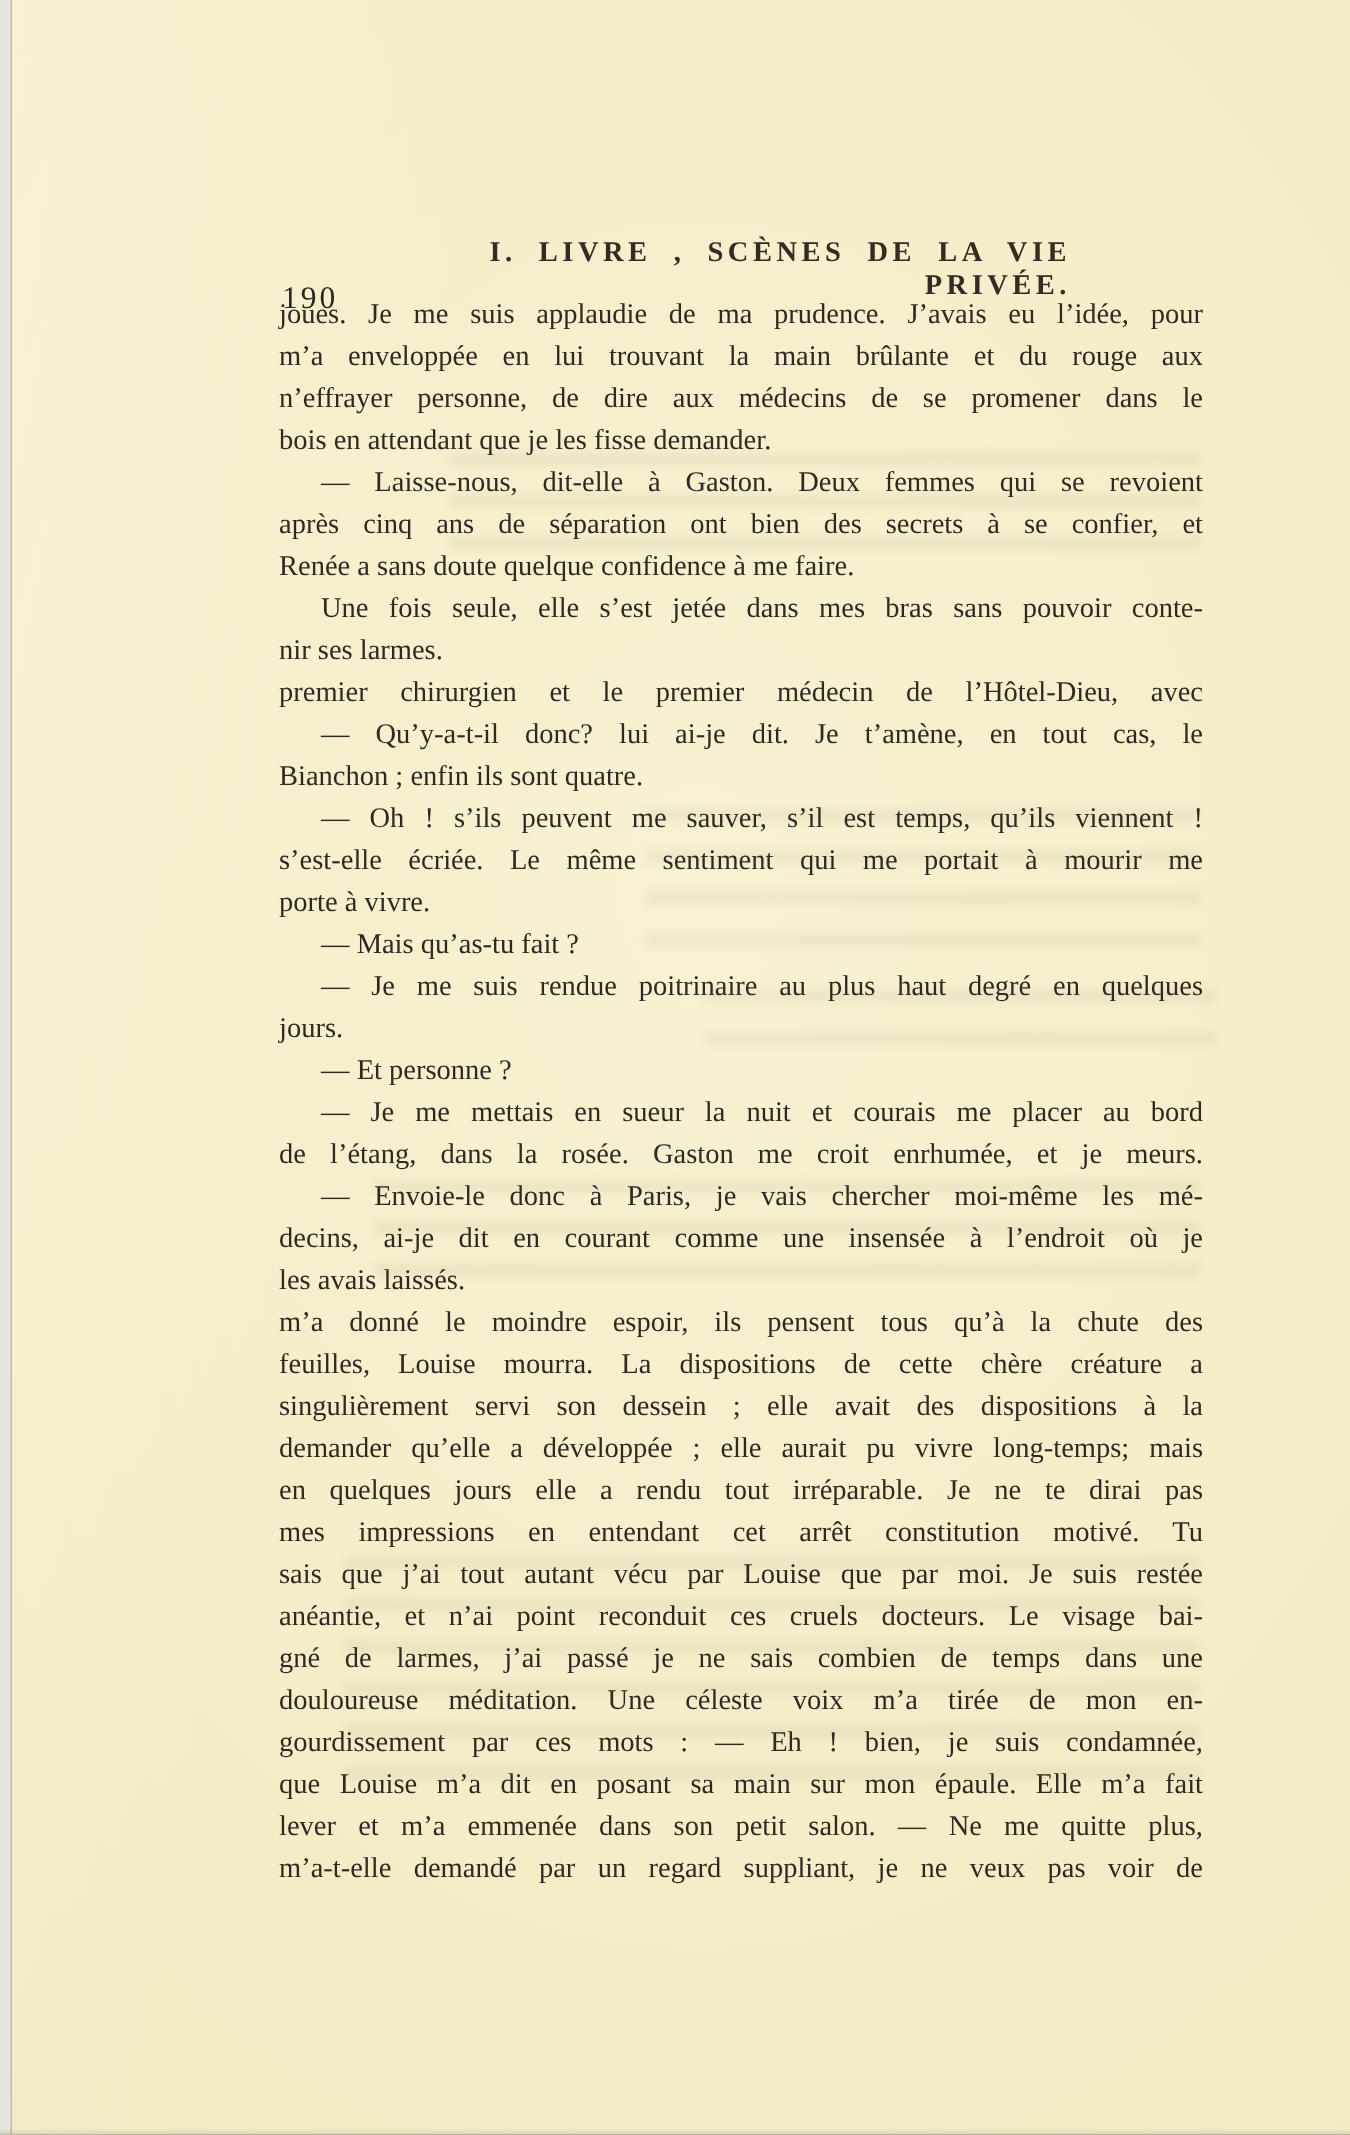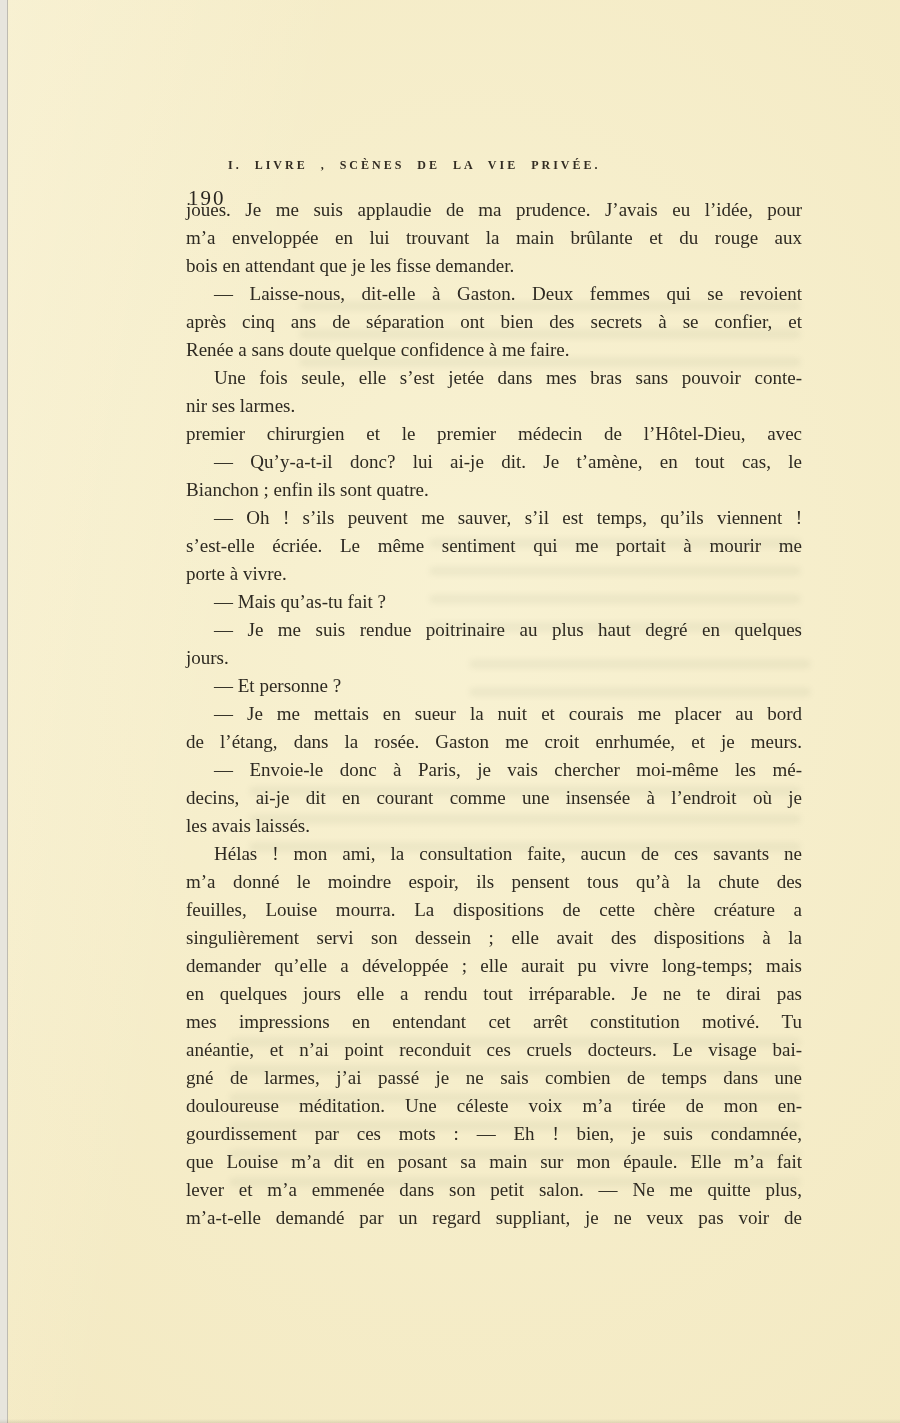--- a/index.html
+++ b/index.html
@@ -11,22 +11,22 @@
       radial-gradient(ellipse 130% 110% at 52% 42%, rgba(255,255,240,.30) 0%, rgba(227,206,150,.14) 78%, rgba(190,168,112,.22) 100%);
     font-family:"Liberation Serif","DejaVu Serif",serif;
     color:#2e2a22;
   }
   .scan-edge{position:absolute;left:0;top:0;width:7px;height:100%;
     background:#e7e5dd;border-right:1px solid rgba(95,90,75,.30);}
   .scan-edge-bottom{position:absolute;left:0;bottom:0;width:100%;height:4px;
     background:linear-gradient(rgba(120,112,92,0), rgba(120,112,92,.18));}
   .header{position:absolute;top:152px;left:0;width:900px;height:34px;}
   .pageno{position:absolute;left:188px;top:2px;font-size:21px;letter-spacing:2px;color:#2b2720;margin-top:32px;}
-  .runtitle{position:absolute;left:228px;top:6px;width:486px;text-align:left;
-    font-size:12px;font-weight:bold;letter-spacing:3px;word-spacing:7px;color:#322c23;}
+  .runtitle{position:absolute;left:228px;top:6px;width:486px;text-align:right;
+    font-size:19px;font-weight:bold;letter-spacing:3px;word-spacing:7px;color:#322c23;}
   #text-col{position:absolute;left:186px;top:196px;width:616px;}
   .para{margin:0;}
   .line{position:relative;height:28px;line-height:28px;font-size:19px;
     overflow:visible;white-space:normal;}
   .line.j{text-align:justify;text-align-last:justify;}
   .line.ind{text-indent:28px;}
   .bleed{position:absolute;filter:blur(3px);opacity:.16;border-radius:8px;
     background:repeating-linear-gradient(0deg, rgba(125,135,100,0) 0 9px, rgba(110,120,88,.55) 9px 17px, rgba(125,135,100,0) 17px 28px);}
 </style>
 </head>
@@ -44,20 +44,21 @@
 
   <div class="header">
     <div class="pageno">190</div>
     <div class="runtitle">I. LIVRE , SCÈNES DE LA VIE PRIVÉE.</div>
   </div>
 
   <div id="text-col">
       <div class="para">
         <div class="line j">joues. Je me suis applaudie de ma prudence. J’avais eu l’idée, pour</div>
         <div class="line j">m’a enveloppée en lui trouvant la main brûlante et du rouge aux</div>
+        <div class="line j">n’effrayer personne, de dire aux médecins de se promener dans le</div>
         <div class="line">bois en attendant que je les fisse demander.</div>
       </div>
       <div class="para">
         <div class="line j ind">— Laisse-nous, dit-elle à Gaston. Deux femmes qui se revoient</div>
         <div class="line j">après cinq ans de séparation ont bien des secrets à se confier, et</div>
         <div class="line">Renée a sans doute quelque confidence à me faire.</div>
       </div>
       <div class="para">
         <div class="line j ind">Une fois seule, elle s’est jetée dans mes bras sans pouvoir conte-</div>
         <div class="line">nir ses larmes.</div>
@@ -85,27 +86,27 @@
       <div class="para">
         <div class="line j ind">— Je me mettais en sueur la nuit et courais me placer au bord</div>
         <div class="line j">de l’étang, dans la rosée. Gaston me croit enrhumée, et je meurs.</div>
       </div>
       <div class="para">
         <div class="line j ind">— Envoie-le donc à Paris, je vais chercher moi-même les mé-</div>
         <div class="line j">decins, ai-je dit en courant comme une insensée à l’endroit où je</div>
         <div class="line">les avais laissés.</div>
       </div>
       <div class="para">
-        <div class="line j ind">Hélas ! mon ami, la consultation faite, aucun de ces savants ne</div>
         <div class="line j">m’a donné le moindre espoir, ils pensent tous qu’à la chute des</div>
         <div class="line j">feuilles, Louise mourra. La dispositions de cette chère créature a</div>
         <div class="line j">singulièrement servi son dessein ; elle avait des dispositions à la</div>
         <div class="line j">demander qu’elle a développée ; elle aurait pu vivre long-temps; mais</div>
         <div class="line j">en quelques jours elle a rendu tout irréparable. Je ne te dirai pas</div>
         <div class="line j">mes impressions en entendant cet arrêt constitution motivé. Tu</div>
+        <div class="line j">sais que j’ai tout autant vécu par Louise que par moi. Je suis restée</div>
         <div class="line j">anéantie, et n’ai point reconduit ces cruels docteurs. Le visage bai-</div>
         <div class="line j">gné de larmes, j’ai passé je ne sais combien de temps dans une</div>
         <div class="line j">douloureuse méditation. Une céleste voix m’a tirée de mon en-</div>
         <div class="line j">gourdissement par ces mots : — Eh ! bien, je suis condamnée,</div>
         <div class="line j">que Louise m’a dit en posant sa main sur mon épaule. Elle m’a fait</div>
         <div class="line j">lever et m’a emmenée dans son petit salon. — Ne me quitte plus,</div>
         <div class="line j">m’a-t-elle demandé par un regard suppliant, je ne veux pas voir de</div>
       </div>
     </div>
 </div>

